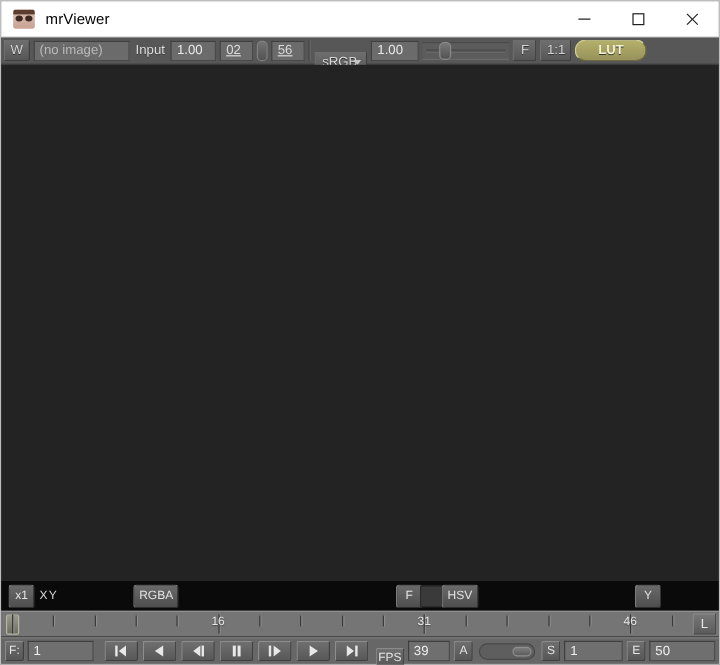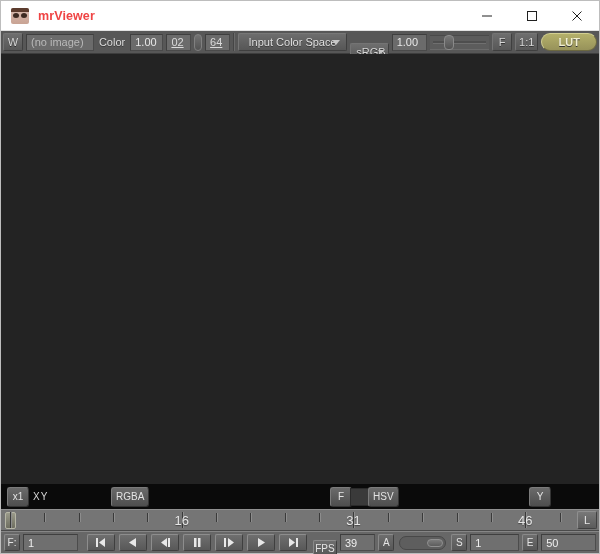--- a/index.html
+++ b/index.html
@@ -55,23 +55,22 @@
     box-shadow: 8px 0 0 #3c2a22;
   }
   .app-icon::after {
     content: "";
     position: absolute;
     left: 0; top: 0; right: 0; height: 4px;
     background: #5c3c2e;
   }
   .title-text {
     font-size: 12.5px;
-    color: #ef4444;
+    color: #000000;
     letter-spacing: 0.1px;
-    font-weight: bold;
   }
   .win-controls {
     position: absolute;
     right: 0; top: 0;
     height: 29px;
     display: flex;
   }
   .win-btn {
     width: 45px;
     height: 29px;
@@ -313,21 +312,21 @@
     top: 2px;
     width: 1px;
     background: #3a3a3a;
     box-shadow: 1px 0 0 #8d8d8d;
   }
   .tl-tick.major { height: 16px; }
   .tl-tick.minor { height: 9px; top: 3px; }
   .tl-label {
     position: absolute;
     top: 3px;
-    font-size: 13px;
+    font-size: 10px;
     color: #e7e7e7;
     text-shadow: 0 1px 1px #4a4a4a;
     transform: translateX(-50%);
   }
   .tl-playhead {
     position: absolute;
     top: 2px;
     left: 8px;
     width: 11px;
     height: 17px;
@@ -467,30 +466,26 @@
             <line x1="1.5" y1="1.5" x2="10.5" y2="10.5" stroke="#202020" stroke-width="1"></line>
             <line x1="10.5" y1="1.5" x2="1.5" y2="10.5" stroke="#202020" stroke-width="1"></line>
           </svg>
       </div>
     </div>
   </div>
 
   <div class="toolbar">
     <div class="tb-btn" style="width:22px;">W</div>
     <div class="tb-field no-image-field">(no image)</div>
-    <div class="tb-label">Color</div>
+    <div class="tb-label">Input</div>
     <div class="tb-field gain-field">1.00</div>
     <div class="tb-field clip-field">02</div>
     <div class="tiny-knob"></div>
-    <div class="tb-field clip-field">64</div>
+    <div class="tb-field clip-field">56</div>
     <div class="sep-v"></div>
-    <div class="cs-combo">
-      <span>Input Color Space</span>
-      <span class="arrow"></span>
-    </div>
     <div class="tb-btn srgb-btn">
       <span>sRGB</span>
       <span class="arrow-sm"></span>
     </div>
     <div class="tb-field num-1">1.00</div>
     <div class="slider-track">
       <div class="slider-thumb"></div>
     </div>
     <div class="tb-btn" style="width:20px;">F</div>
     <div class="tb-btn" style="width:26px;">1:1</div>

